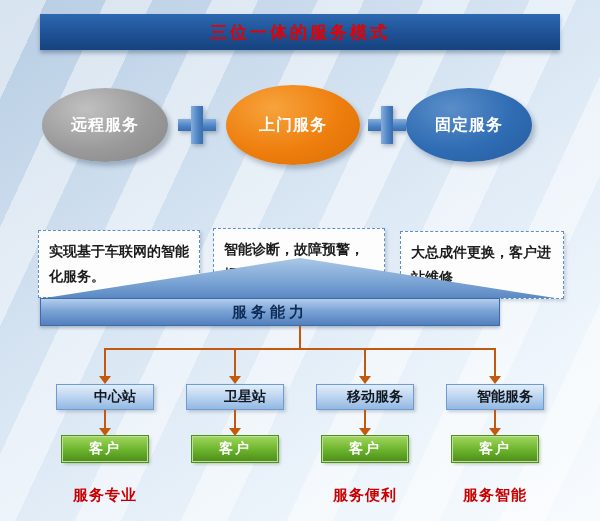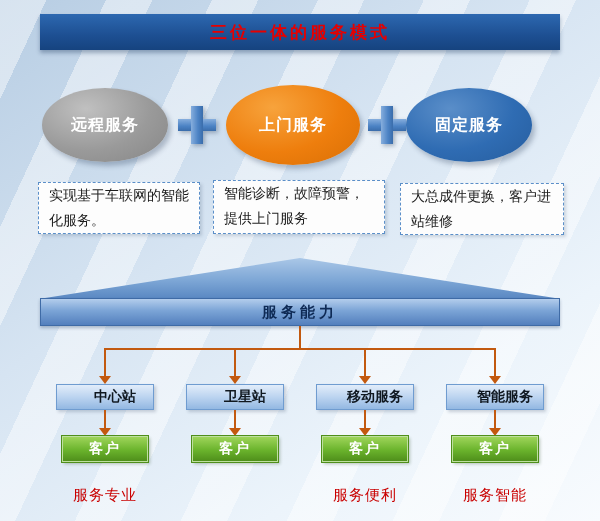--- a/index.html
+++ b/index.html
@@ -48,38 +48,39 @@
   .plus::after  { content:""; position:absolute; left:13px; top:0; width:12px; height:38px;
     background: linear-gradient(90deg, #86aedd 0%, #4b82c4 60%, #3a6dab 100%); }
   .plus1 { left:178px; top:106px; }
   .plus2 { left:368px; top:106px; }
 
   
   .desc-box {
     position:absolute;
     background: #fdfdfd;
     border: 1px dashed #5b8fc9;
-    color:#1c1c1c; font-size:14px; font-weight:400; line-height:1.75;
-    padding: 0 10px;
+    color:#1c1c1c; font-size:14px; font-weight:700; line-height:1.75;
+    padding: 8px 10px;
     box-shadow: 2px 2px 3px rgba(40,60,90,0.18);
+    margin-top: 48px;
   }
   .desc1 { left:38px;  top:182px; width:140px; min-height:50px; }
   .desc2 { left:213px; top:180px; width:150px; min-height:52px; }
   .desc3 { left:400px; top:183px; width:142px; min-height:50px; }
 
   
   .roof {
     position:absolute; left:45px; top:258px; width:510px; height:40px;
     background: linear-gradient(180deg, #aac7e7 0%, #7ea7d6 55%, #5b89c3 100%);
     clip-path: polygon(50% 0%, 100% 100%, 0% 100%);
   }
 
   
   .cap-bar {
-    position:absolute; left:40px; top:298px; width:520px; height:28px;
+    position:absolute; left:40px; top:298px; width:460px; height:28px;
     background: linear-gradient(180deg, #b3cdec 0%, #7ba4d6 45%, #537fbd 100%);
     border: 1px solid #3f6ba6;
     box-sizing: border-box;
     display:flex; align-items:center; justify-content:center;
     color:#0e2a55; font-weight:bold; font-size:15px; letter-spacing:4px;
     box-shadow: 0 2px 3px rgba(30,55,95,0.3);
   }
 
   
   .vline { position:absolute; width:2px;  background: var(--arrow-orange, #c2590f); }
@@ -120,21 +121,21 @@
     box-sizing:border-box;
     display:flex; align-items:center; justify-content:center;
     color:#ffffff; font-weight:bold; font-size:14px; letter-spacing:2px;
     box-shadow: 2px 2px 3px rgba(40,70,30,0.3);
   }
 
   
   .quality {
     position:absolute; top:486px; left: calc(var(--cx) - 60px); width:120px;
     text-align:center;
-    color: var(--quality-red, #c90000); font-weight:normal; font-size:15px; letter-spacing:1px;
+    color: var(--quality-red, #c90000); font-weight:bold; font-size:15px; letter-spacing:1px;
   }
 </style>
 </head>
 <body>
 
 <div class="canvas">
 
   <div class="title-banner">
     <span>三位一体的服务模式</span>
   </div>

